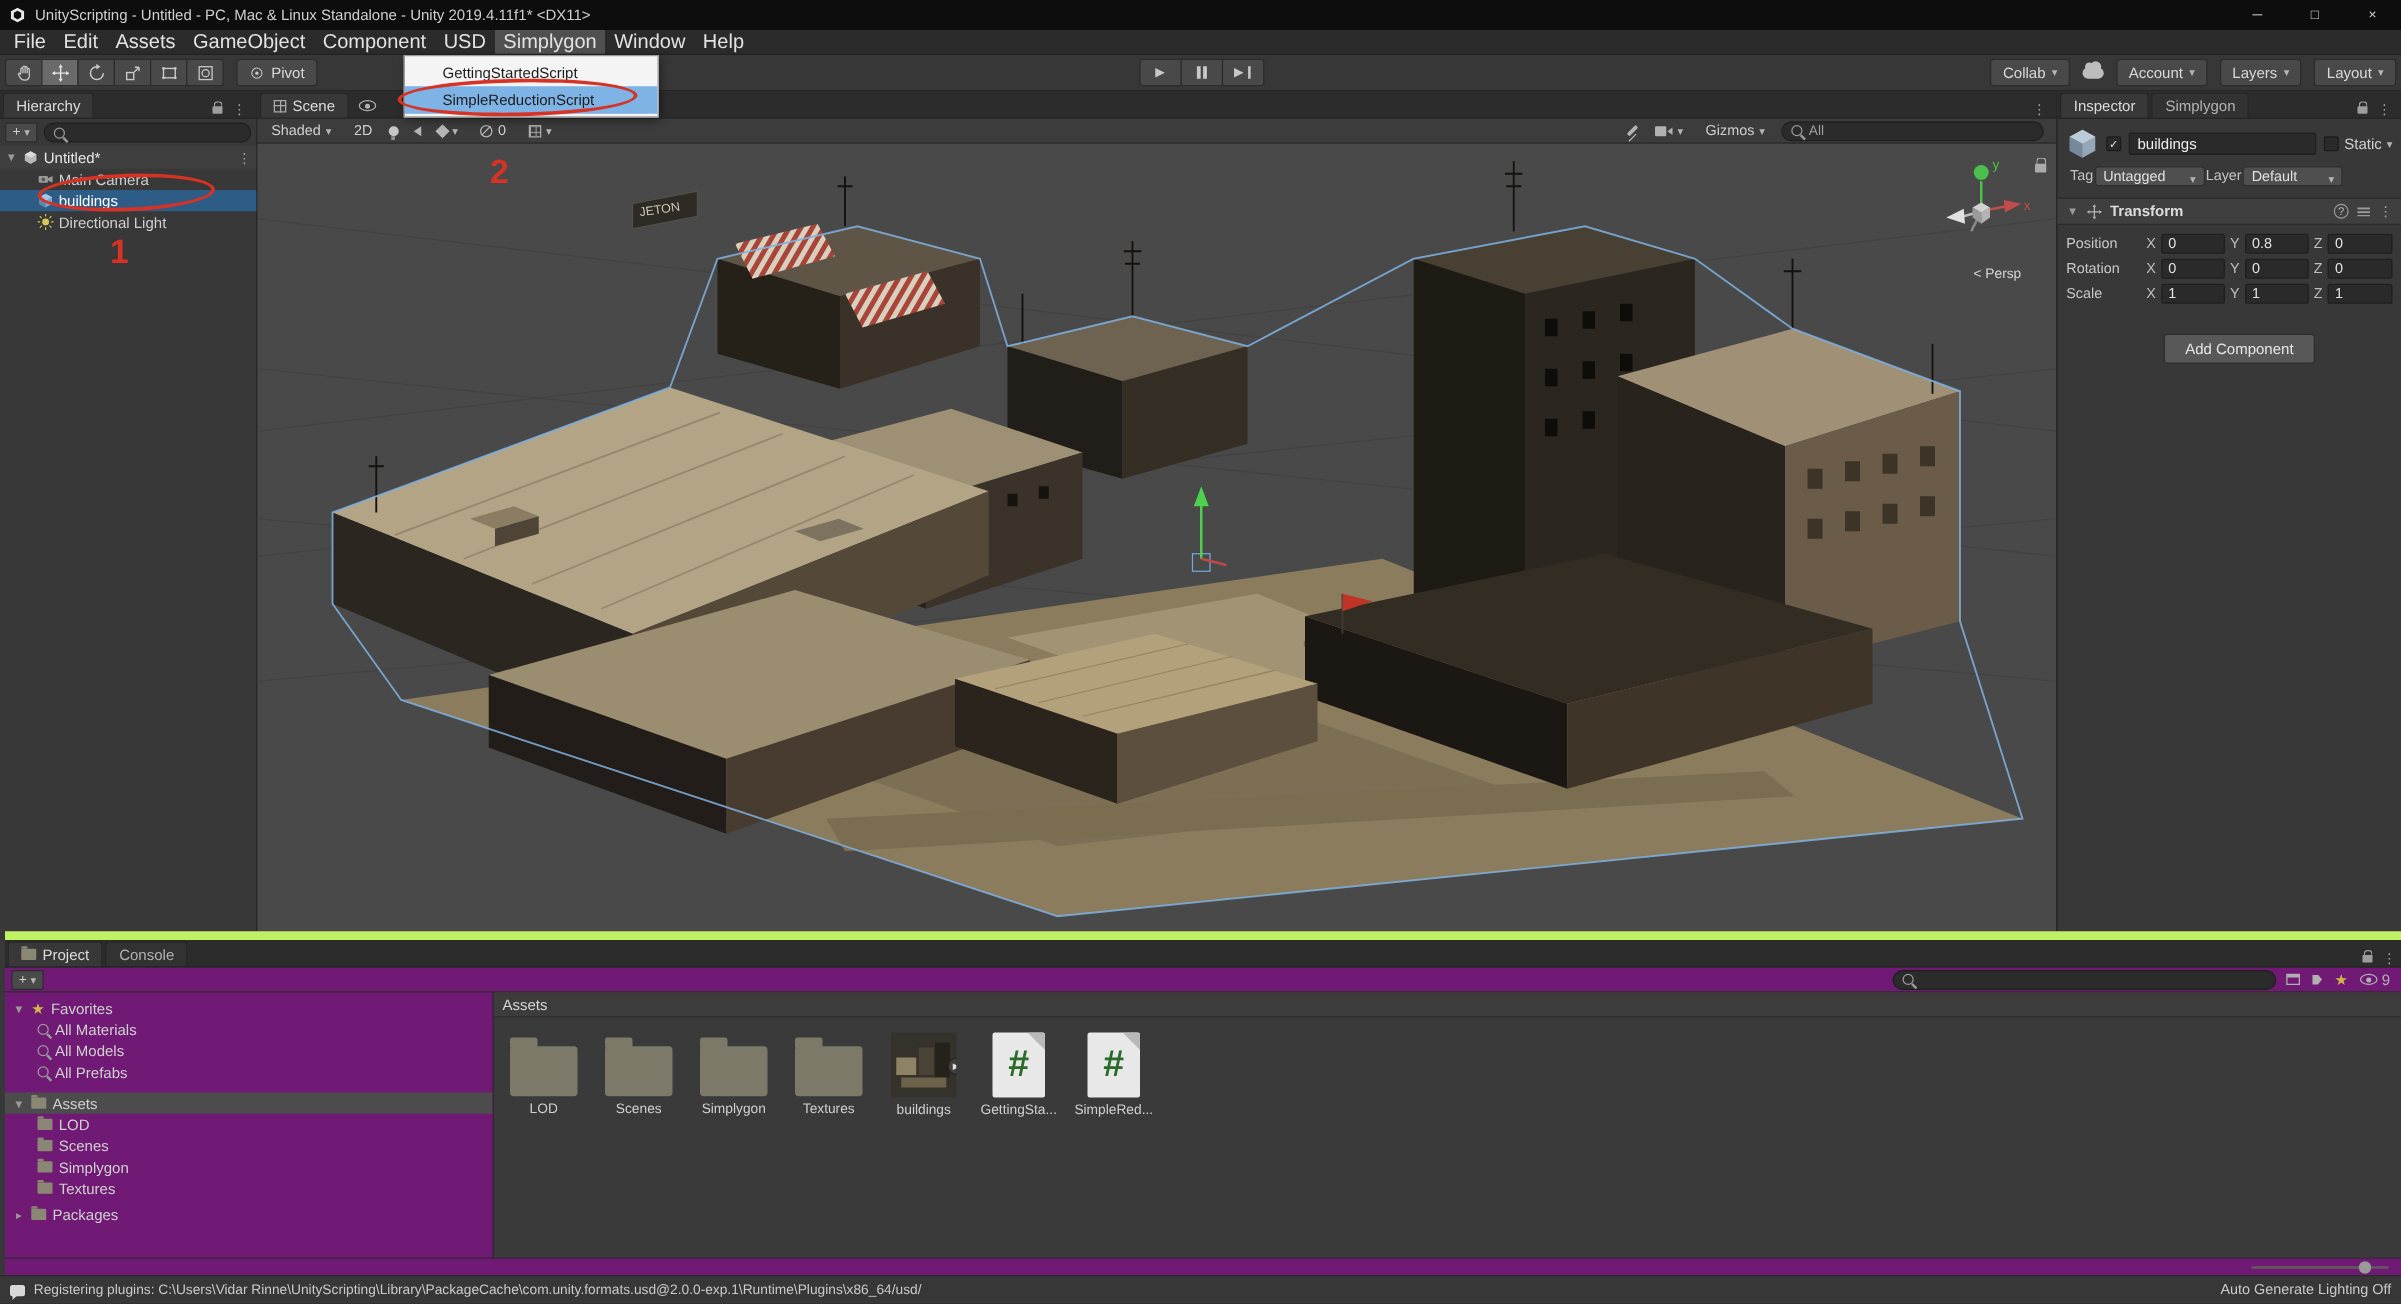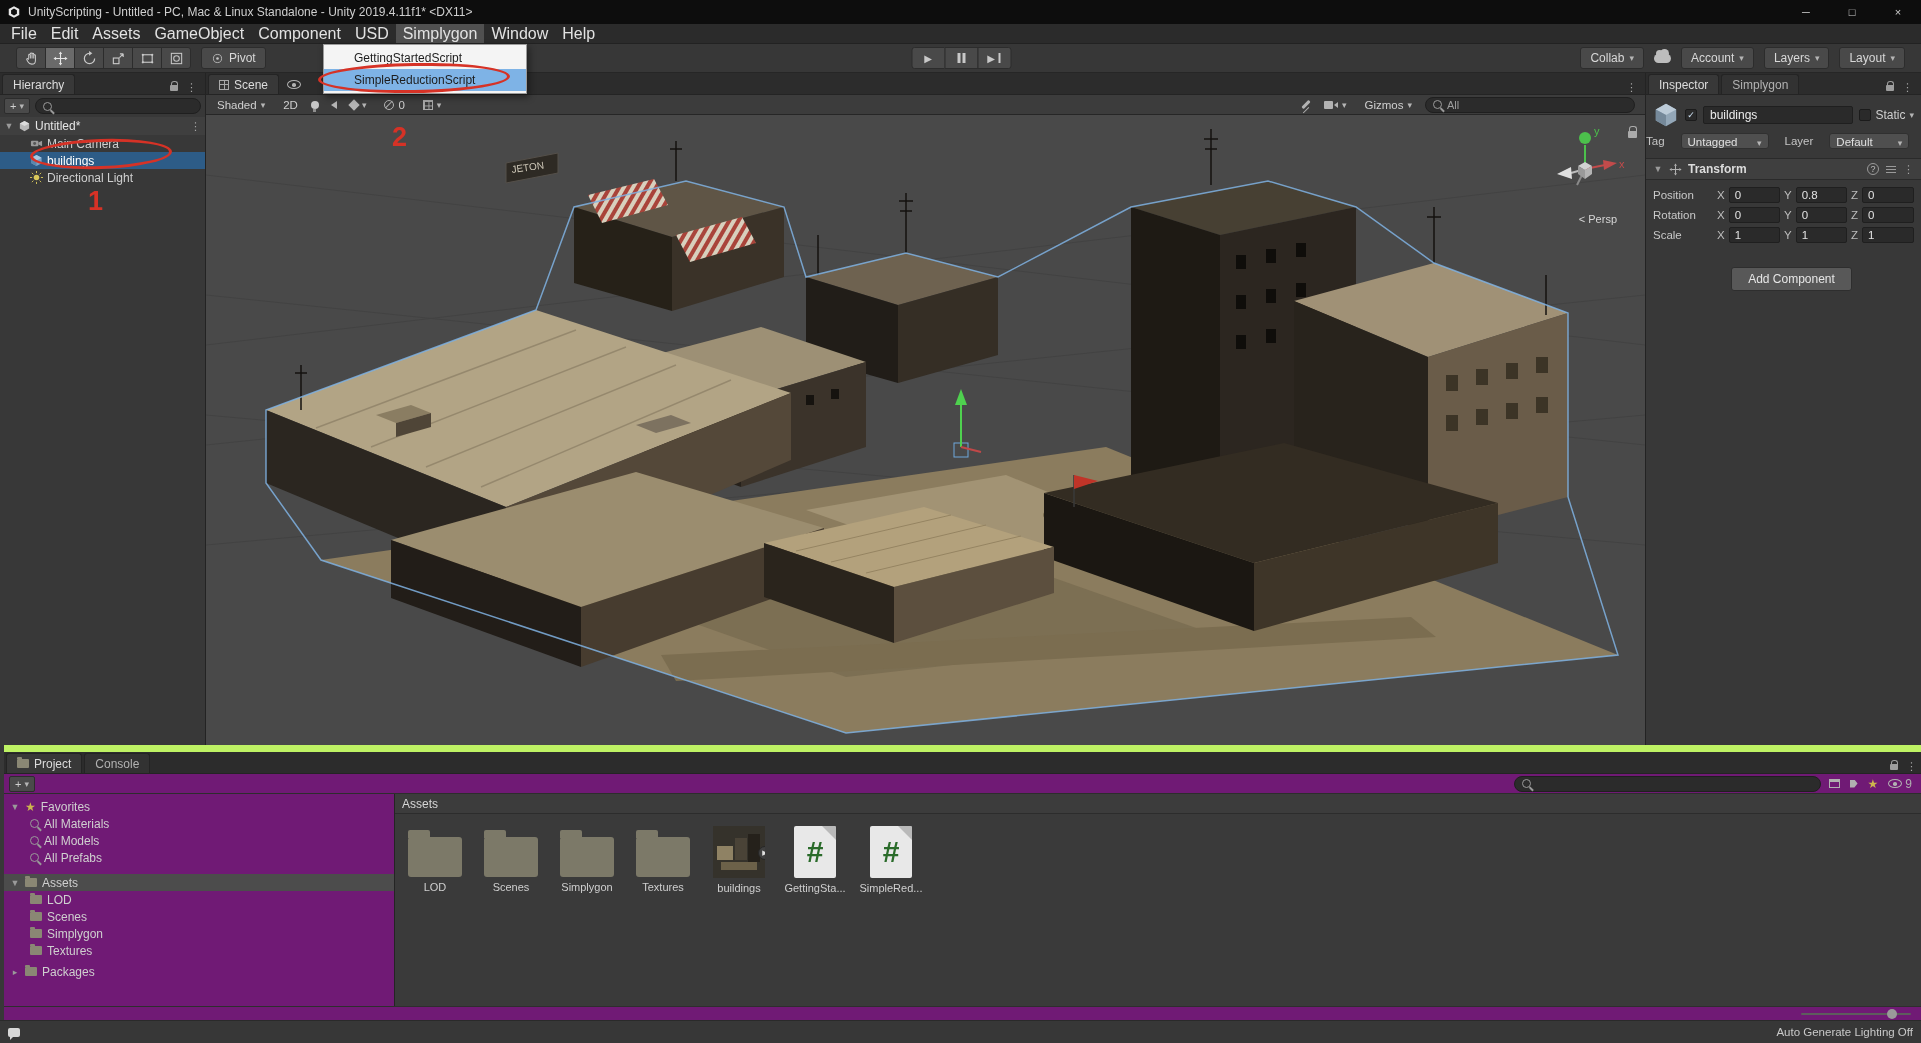--- a/index.html
+++ b/index.html
@@ -20,21 +20,21 @@
     border-bottom:1px solid #222; display:flex; padding-left:4px; }
   .menu-item { padding:0 7px; display:flex; align-items:center; color:#e2e2e2; font-size:16px; }
   .menu-item.open { background:#505050; }
   
   .context-menu { position:absolute; left:323px; top:44px; width:204px; background:#f4f4f4;
     border:1px solid #9b9b9b; box-shadow:2px 3px 7px rgba(0,0,0,.45); z-index:50; padding:2px 0; }
   .cm-item { height:22px; display:flex; align-items:center; padding-left:30px; color:#1d1d1d; font-size:12px; }
   .cm-item.highlighted { background:#7eb3e6; }
   
   .main-toolbar { position:absolute; left:0; top:44px; width:100%; height:29px; background:#373737;
-    border-bottom:1px solid #262626; display:flex; align-items:center; padding:0 16px; }
+    border-bottom:1px solid #262626; display:flex; align-items:center; padding:0 4px; }
   .tool-group { display:flex; }
   .tool-btn { width:30px; height:22px; background:#494949; border:1px solid #2c2c2c; margin-right:-1px;
     display:flex; align-items:center; justify-content:center; }
   .tool-btn svg { width:15px; height:15px; }
   .tool-btn.first { border-radius:3px 0 0 3px; }
   .tool-btn.last { border-radius:0 3px 3px 0; margin-right:0; }
   .tool-btn.active { background:#6a6a6a; }
   .toolbar-toggle { margin-left:10px; height:22px; display:flex; align-items:center; gap:5px; padding:0 9px;
     background:#494949; border:1px solid #2c2c2c; border-radius:3px; color:#d8d8d8; }
   .play-cluster { position:absolute; left:50%; transform:translateX(-50%); display:flex; }
@@ -108,21 +108,21 @@
   .vp-lock::before { content:""; position:absolute; top:-5px; left:1.2px; width:6px; height:5px;
     border:1.5px solid #ababab; border-bottom:none; border-radius:3px 3px 0 0; }
   
   .inspector { position:absolute; left:1645px; top:73px; width:276px; height:672px; background:#383838; border-left:1px solid #232323; }
   .insp-header { display:flex; align-items:center; gap:6px; padding:7px 7px 5px; }
   .checkbox { width:12px; height:12px; background:#2a2a2a; border:1px solid #1b1b1b; border-radius:2px;
     display:flex; align-items:center; justify-content:center; font-size:9px; color:#cfe3f5; flex:none; }
   .name-field { flex:1; height:18px; background:#2a2a2a; border:1px solid #1f1f1f; border-radius:2px;
     display:flex; align-items:center; padding:0 6px; color:#ececec; }
   .static-group { display:flex; align-items:center; gap:4px; color:#cfcfcf; }
-  .tagrow { display:flex; align-items:center; gap:16px; padding:0 0 9px; font-size:11.5px; color:#c4c4c4; }
+  .tagrow { display:flex; align-items:center; gap:1px; padding:0 10px 9px; font-size:11.5px; color:#c4c4c4; }
   .small-dd { height:16px; background:#4f4f4f; border:1px solid #303030; border-radius:3px;
     display:flex; align-items:flex-end; padding:0 6px; gap:4px; color:#e0e0e0; }
   .small-dd .dd-val { flex:1; }
   .comp-header { height:22px; background:#3f3f3f; border-top:1px solid #2a2a2a; border-bottom:1px solid #2a2a2a;
     display:flex; align-items:center; gap:6px; padding:0 7px; }
   .comp-title { font-weight:bold; color:#dcdcdc; }
   .comp-icons { margin-left:auto; display:flex; align-items:center; gap:7px; color:#a5a5a5; }
   .help-circ { width:12px; height:12px; border:1px solid #9a9a9a; border-radius:50%; font-size:9px;
     display:flex; align-items:center; justify-content:center; color:#bdbdbd; }
   .preset-icon { width:10px; height:8px;
@@ -780,20 +780,21 @@
     </div>
     <div class="proj-bottom">
       <div class="zoom-slider">
         <span class="zoom-thumb"></span>
       </div>
     </div>
   </div>
 
   <div class="statusbar">
     <span class="bubble-icon"></span>
+    <span>Registering plugins: C:\Users\Vidar Rinne\UnityScripting\Library\PackageCache\com.unity.formats.usd@2.0.0-exp.1\Runtime\Plugins\x86_64/usd/</span>
     <span class="status-right">Auto Generate Lighting Off</span>
   </div>
 
   <div class="context-menu">
     <div class="cm-item">GettingStartedScript</div>
     <div class="cm-item highlighted">SimpleReductionScript</div>
   </div>
 
   <div class="annot annot-ellipse ellipse-1"></div>
   <div class="annot annot-num num-1">1</div>

